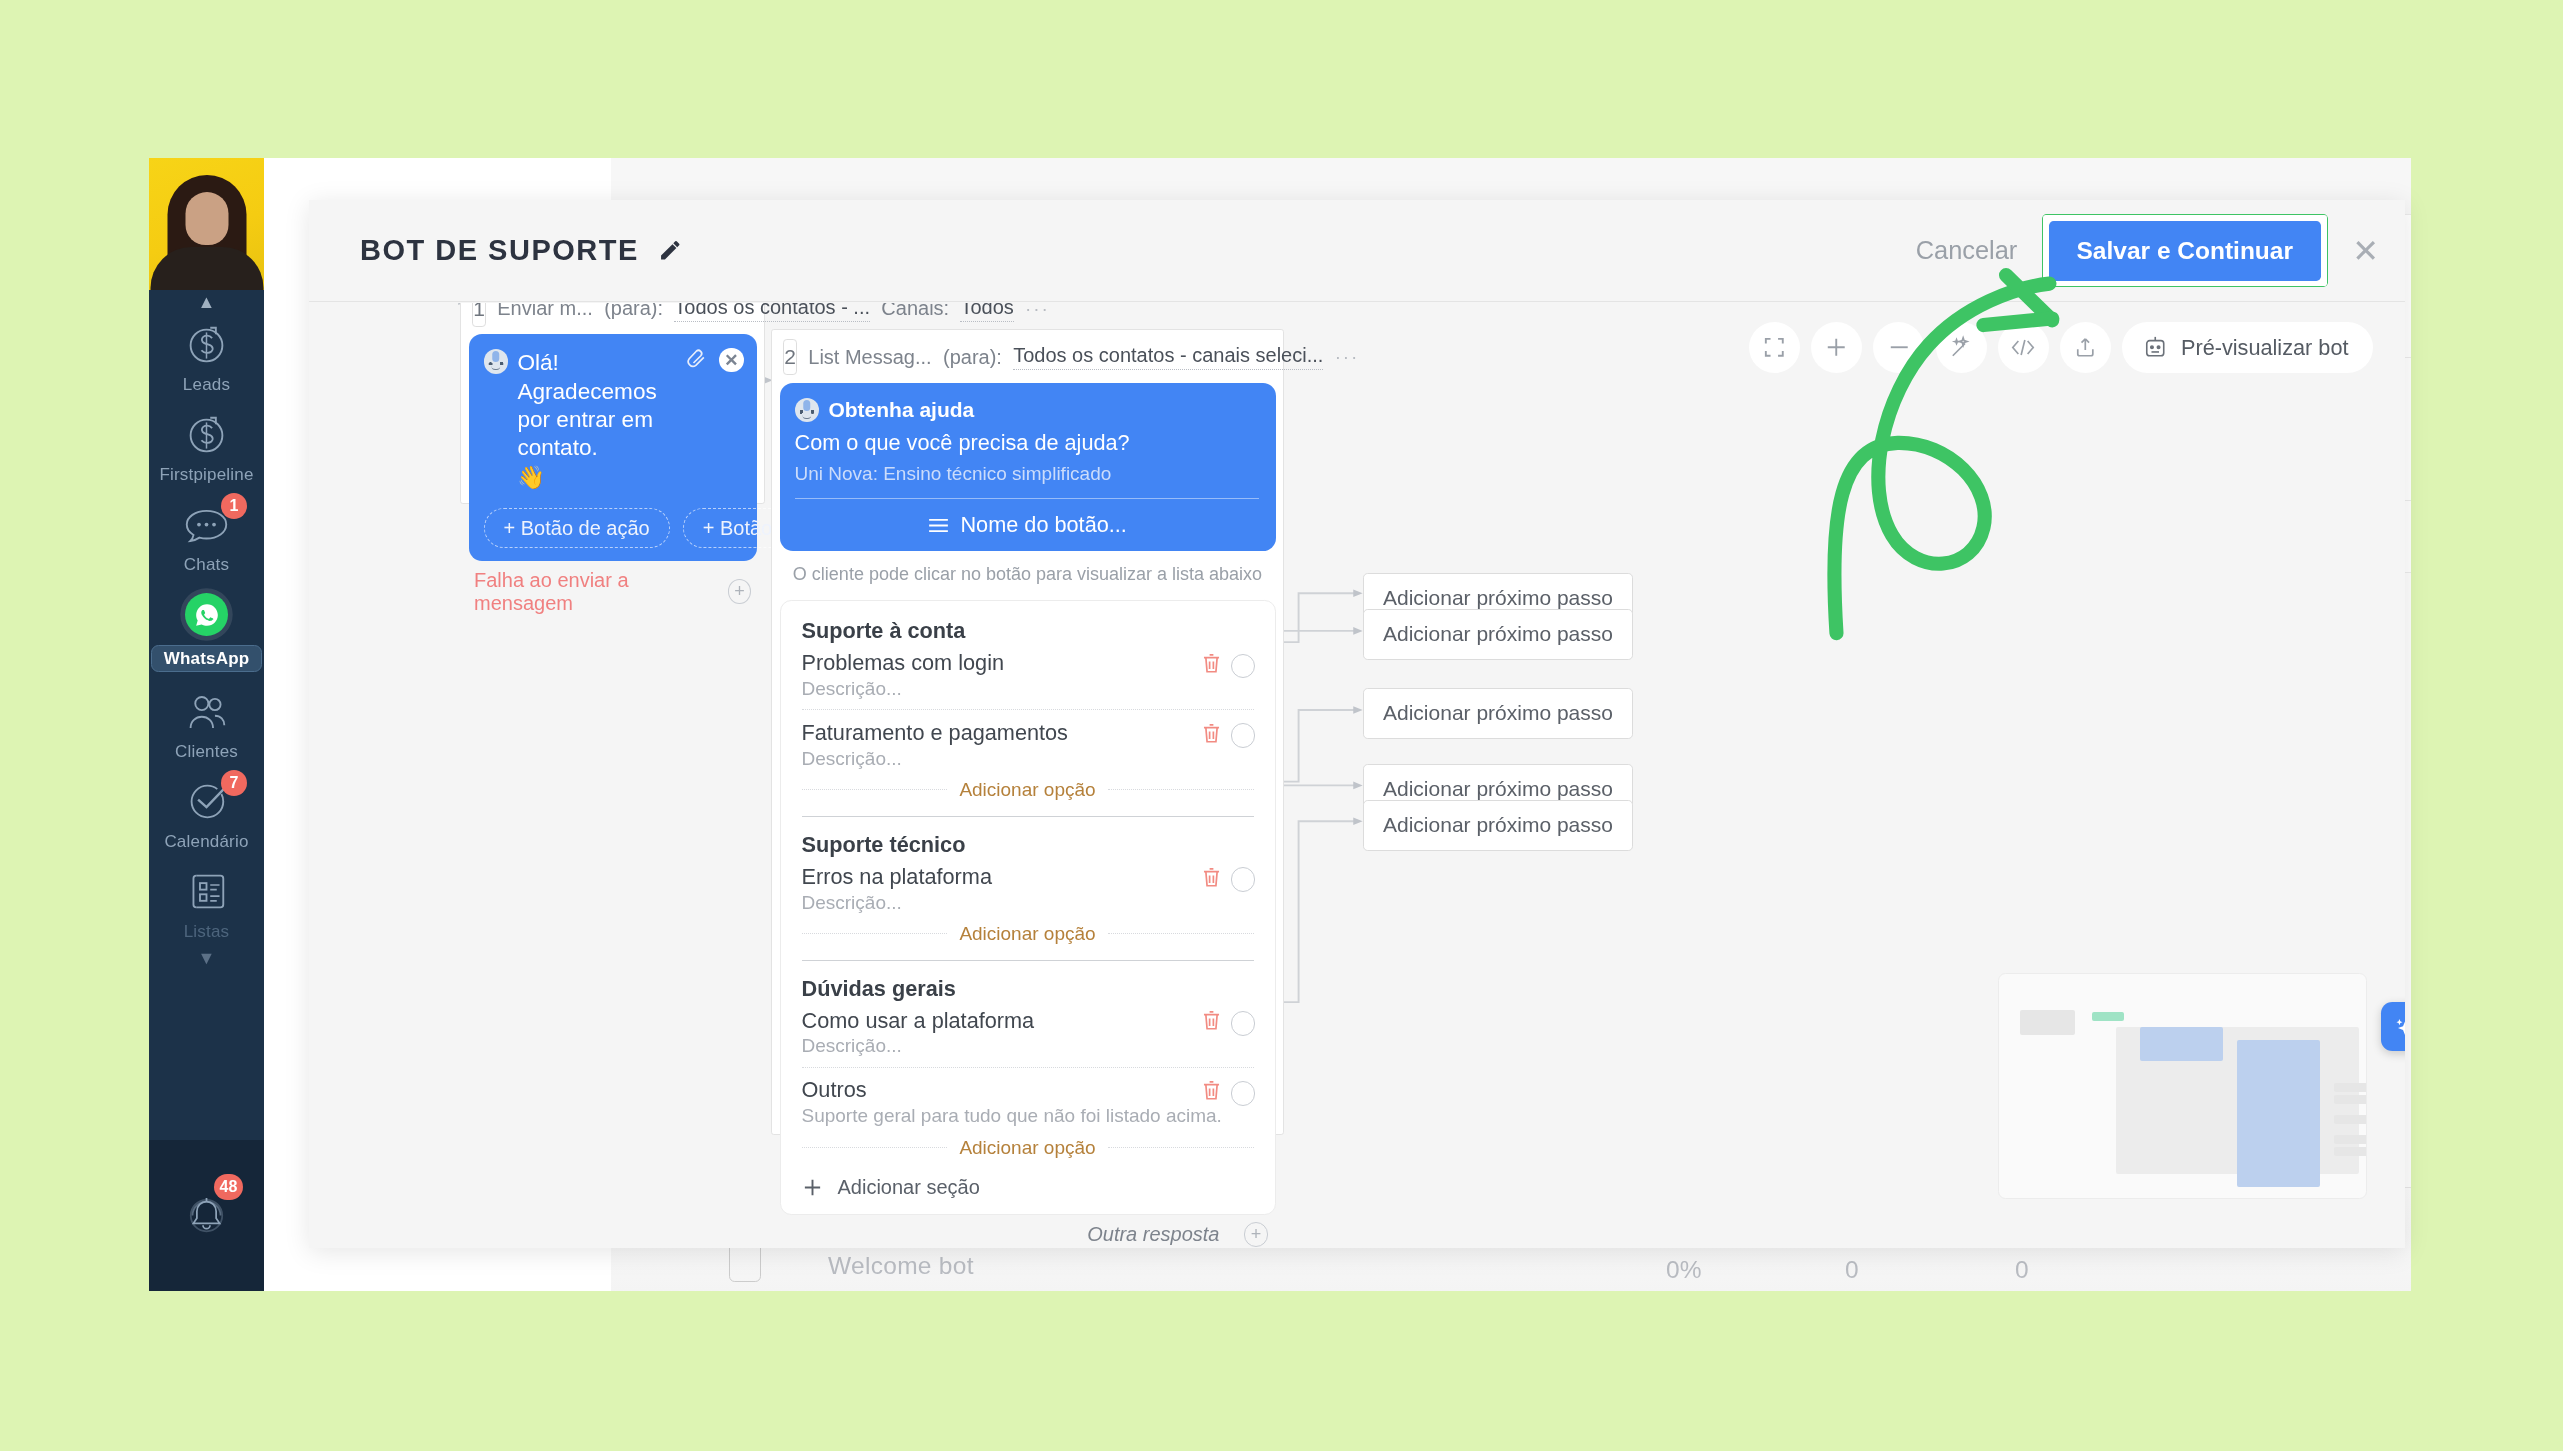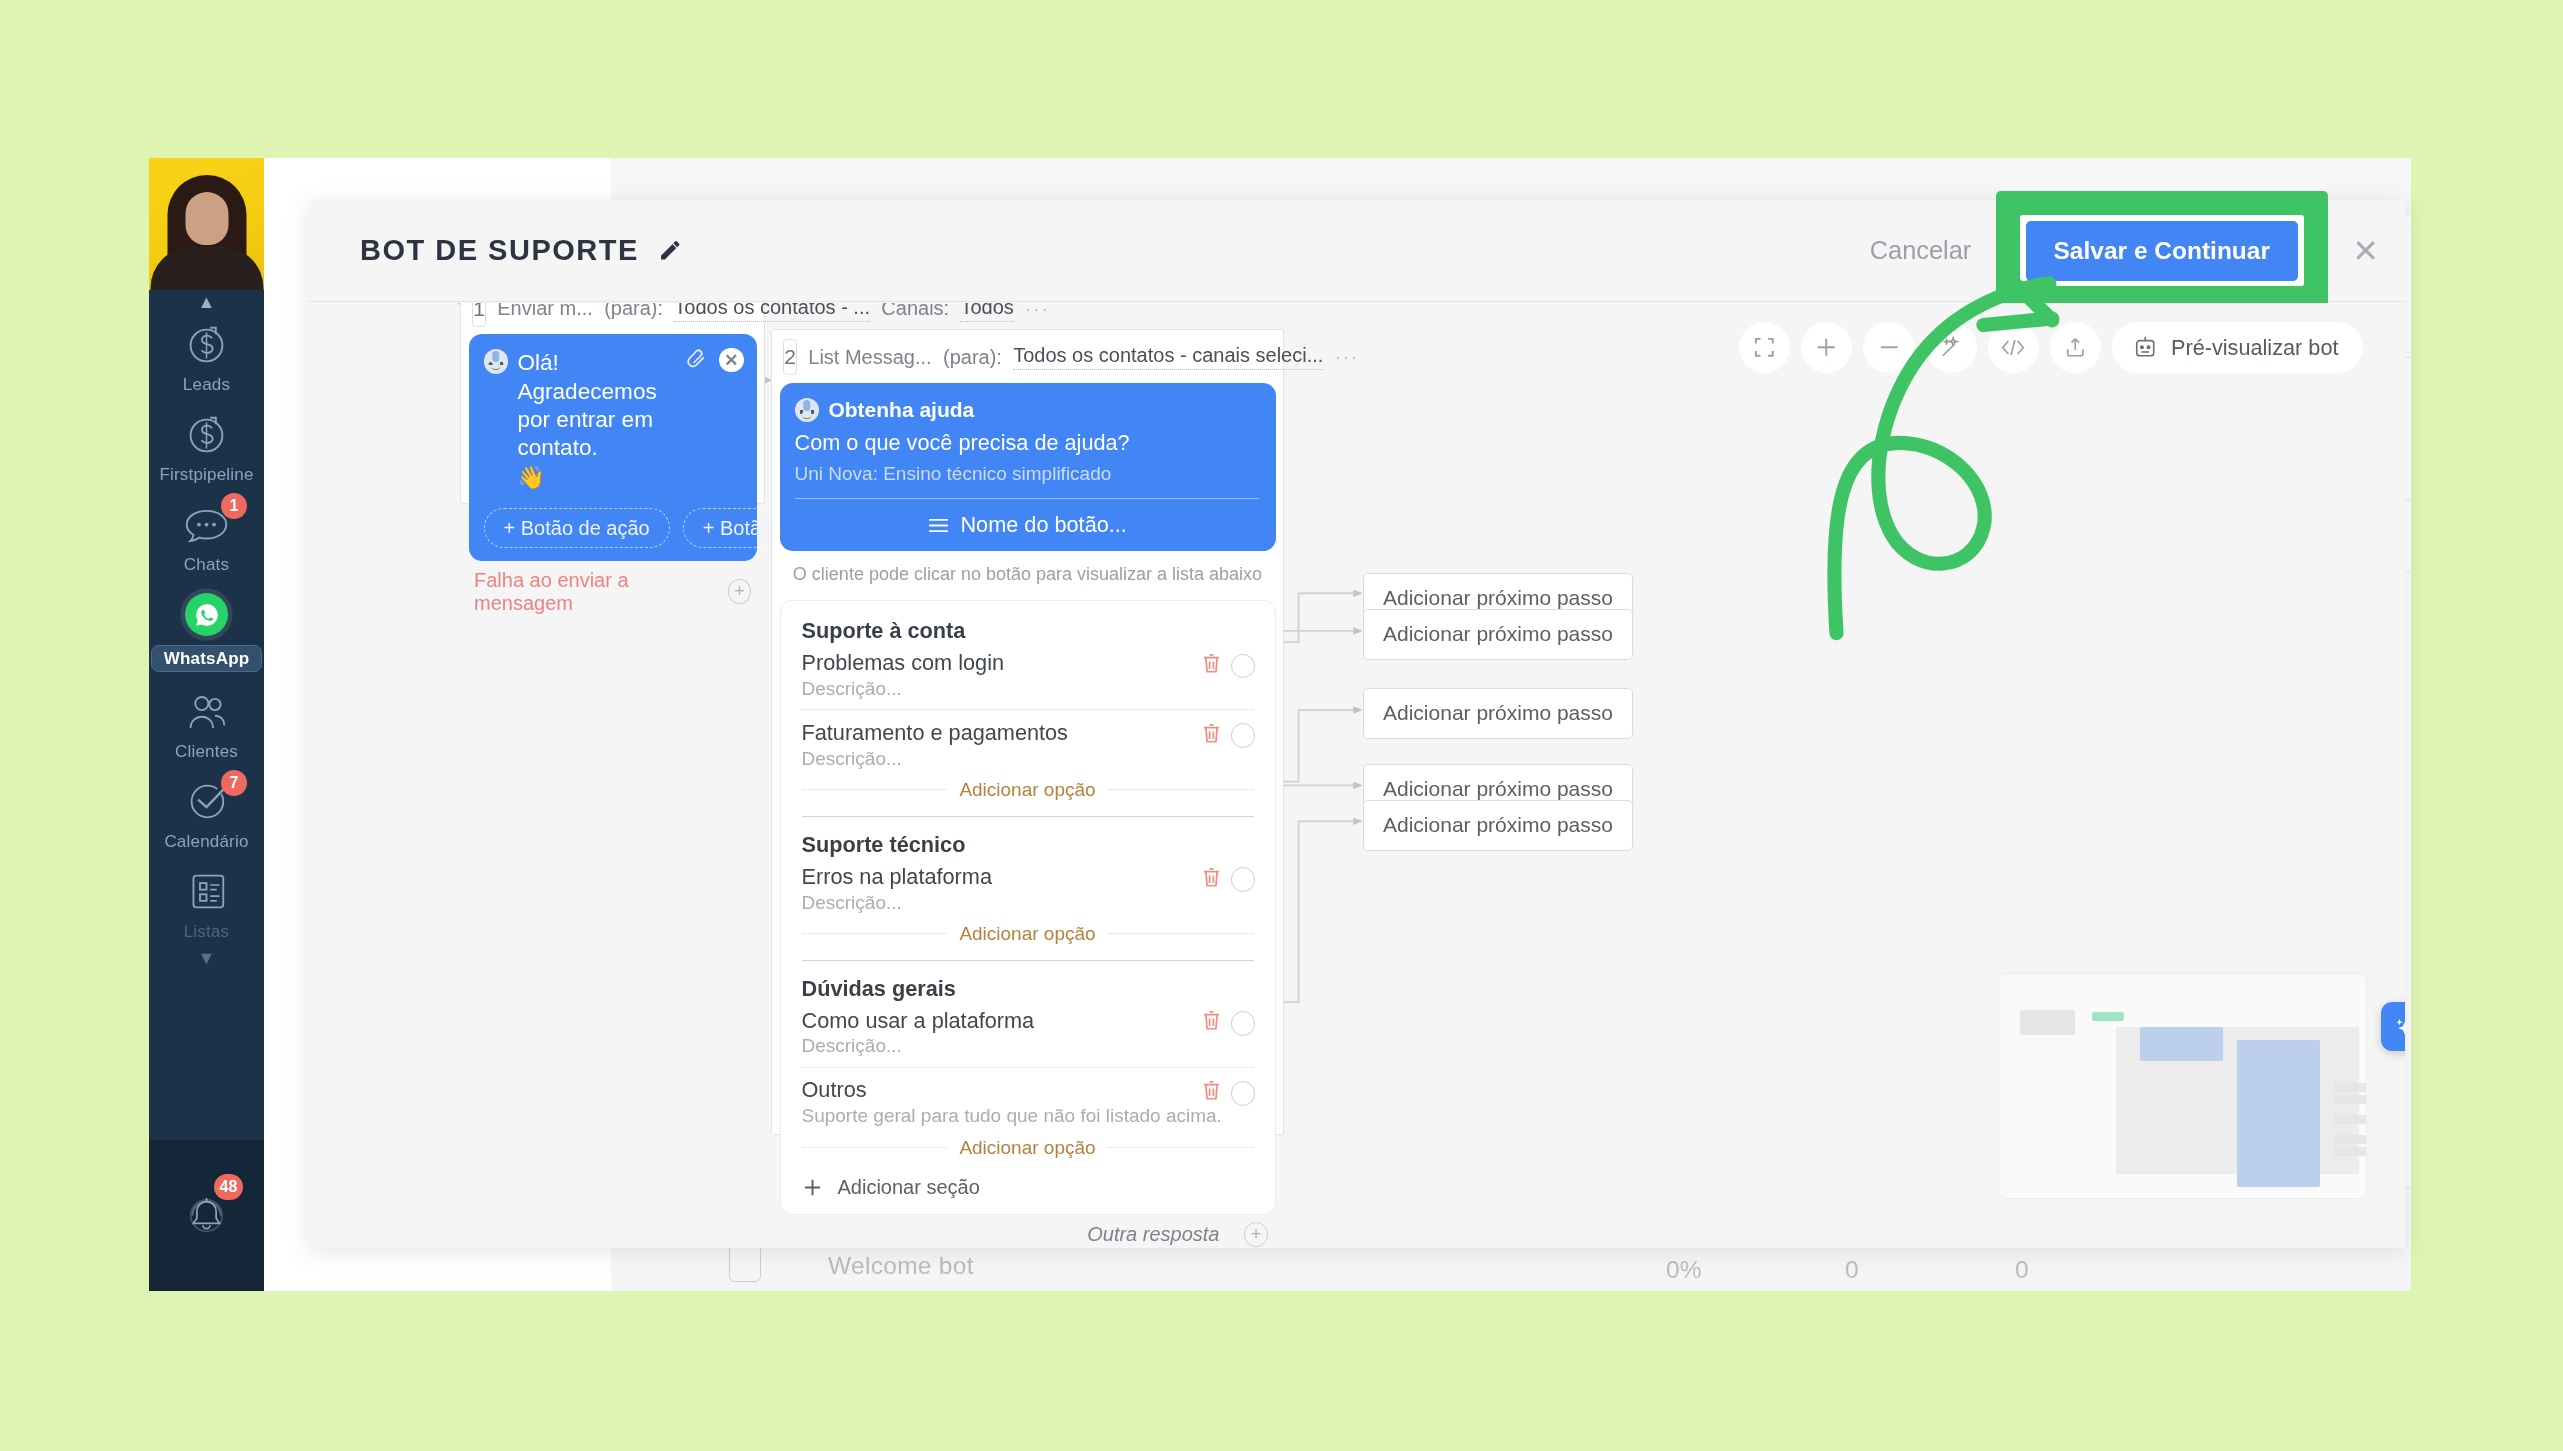--- a/index.html
+++ b/index.html
@@ -135,21 +135,21 @@
   }
   .title-edit { margin-left: 19px; display: inline-flex; }
   .header-right {
     margin-left: auto; display: flex; align-items: center; gap: 0;
     padding-right: 26px;
   }
   .btn-cancel {
     font-size: 25.4px; color: #9aa0a8; margin-right: 24.5px; cursor: pointer;
   }
   .highlight-box {
-    padding: 24px; background: #3ec464; border-radius: 4.7px;
+    padding: 1px; background: #3ec464; border-radius: 4.7px;
     display: inline-flex;
   }
   .highlight-inner { padding: 5.7px; background: #fff; border-radius: 2.8px; display:inline-flex; }
   .btn-save {
     background: #4285f4; color: #fff; font-size: 24.5px; font-weight: bold;
     padding: 16px 28px; border-radius: 4.7px; border: none; cursor: pointer;
     white-space: nowrap;
   }
   .btn-close {
     margin-left: 24.5px; font-size: 32px; color: #a9aeb5; cursor: pointer;
@@ -278,21 +278,21 @@
   }
 
   
   .step-btn {
     position: absolute; background: #fff; border: 0.9px solid #dcdcdc;
     border-radius: 4.7px; font-size: 21px; color: #5b6068;
     padding: 12.3px 19px; white-space: nowrap; cursor: pointer;
   }
 
   
-  .ctl-bar { position: absolute; right: 42px; top: 19px; display: flex; align-items: center; gap: 11.3px; text-align: center; }
+  .ctl-bar { position: absolute; right: 32px; top: 19px; display: flex; align-items: center; gap: 11.3px; text-align: center; }
   .ctl {
     width: 51px; height: 51px; border-radius: 50%; background: #fff;
     display: flex; align-items: center; justify-content: center; cursor: pointer;
     color: #9aa0a8;
   }
   .preview-btn {
     height: 51px; border-radius: 25.4px; background: #fff;
     display: flex; align-items: center; gap: 13px; padding: 0 24.5px 0 21px;
     font-size: 21.7px; color: #555b63; cursor: pointer; white-space: nowrap;
   }

